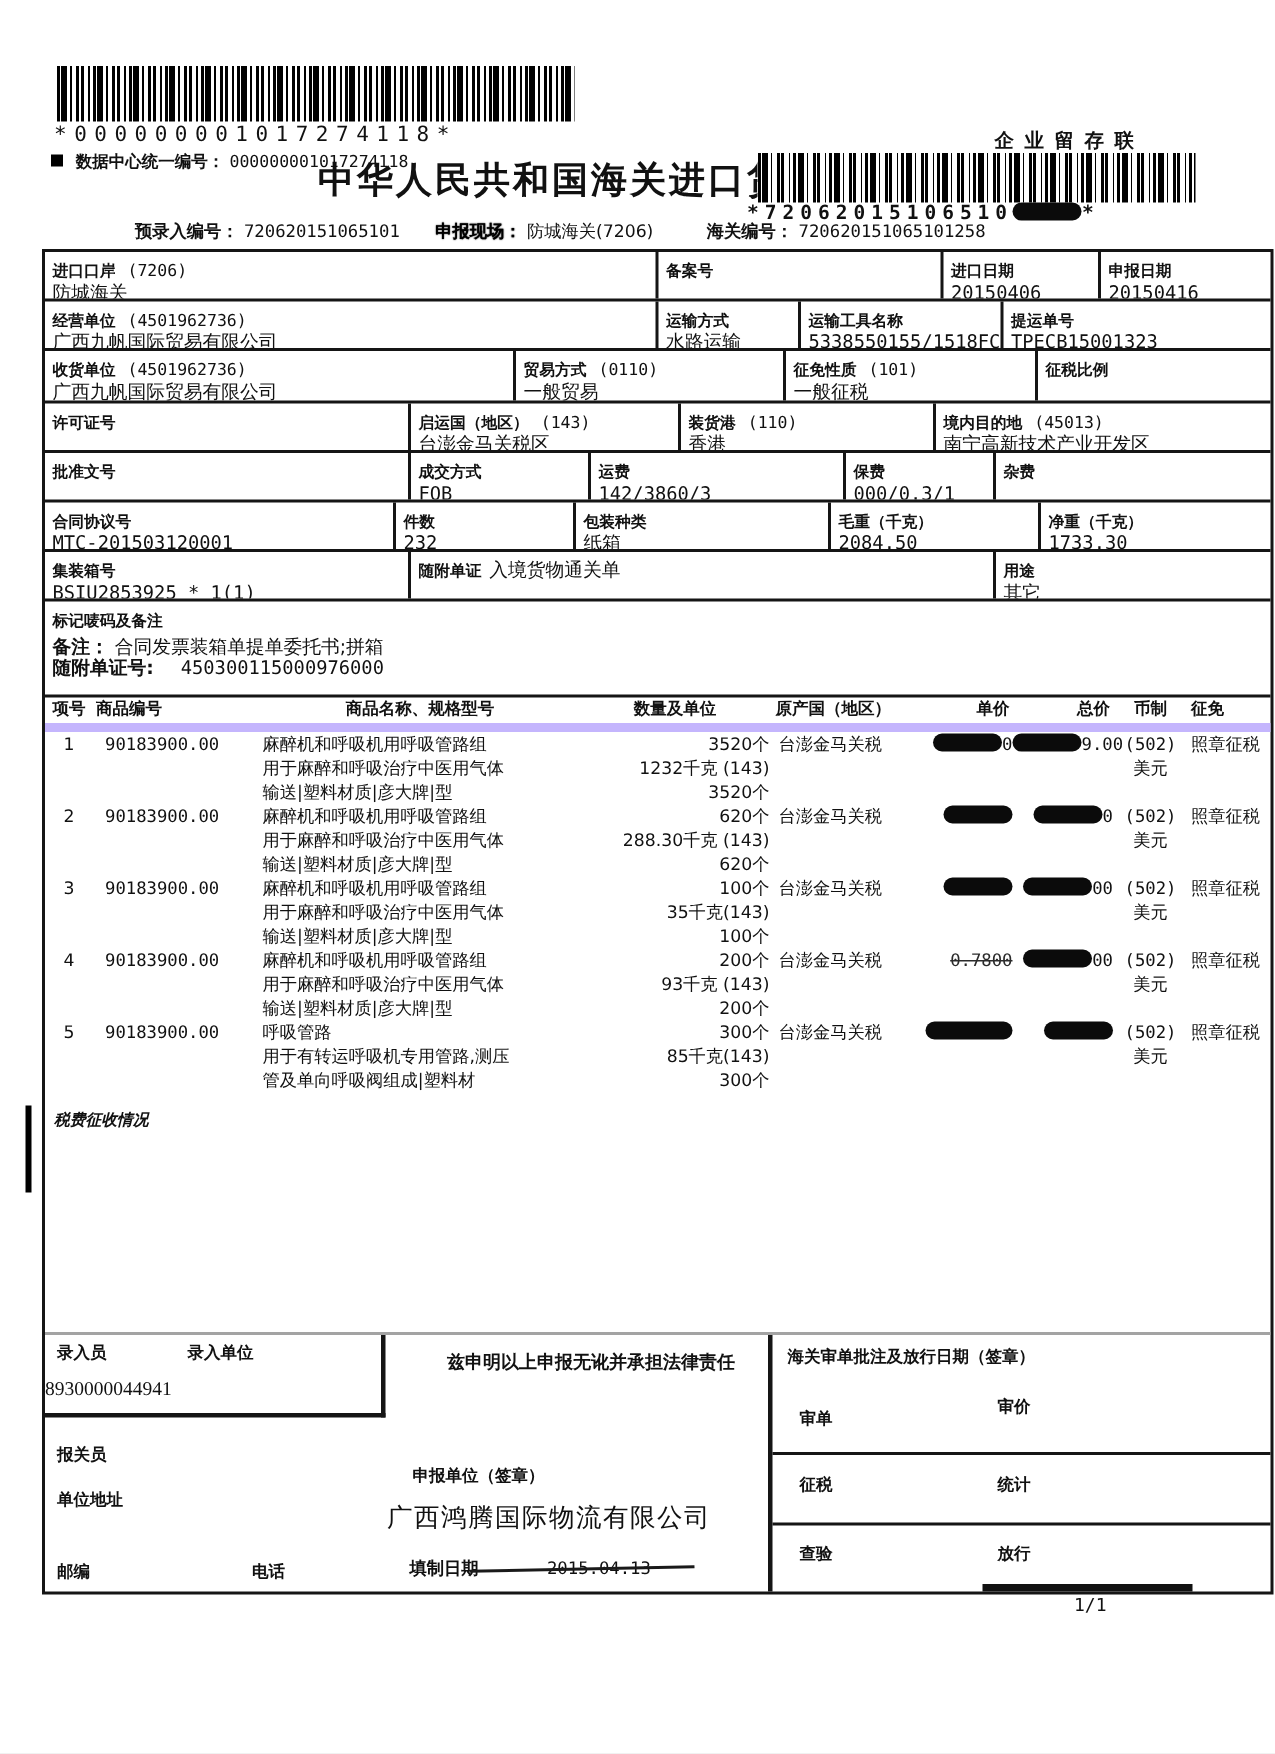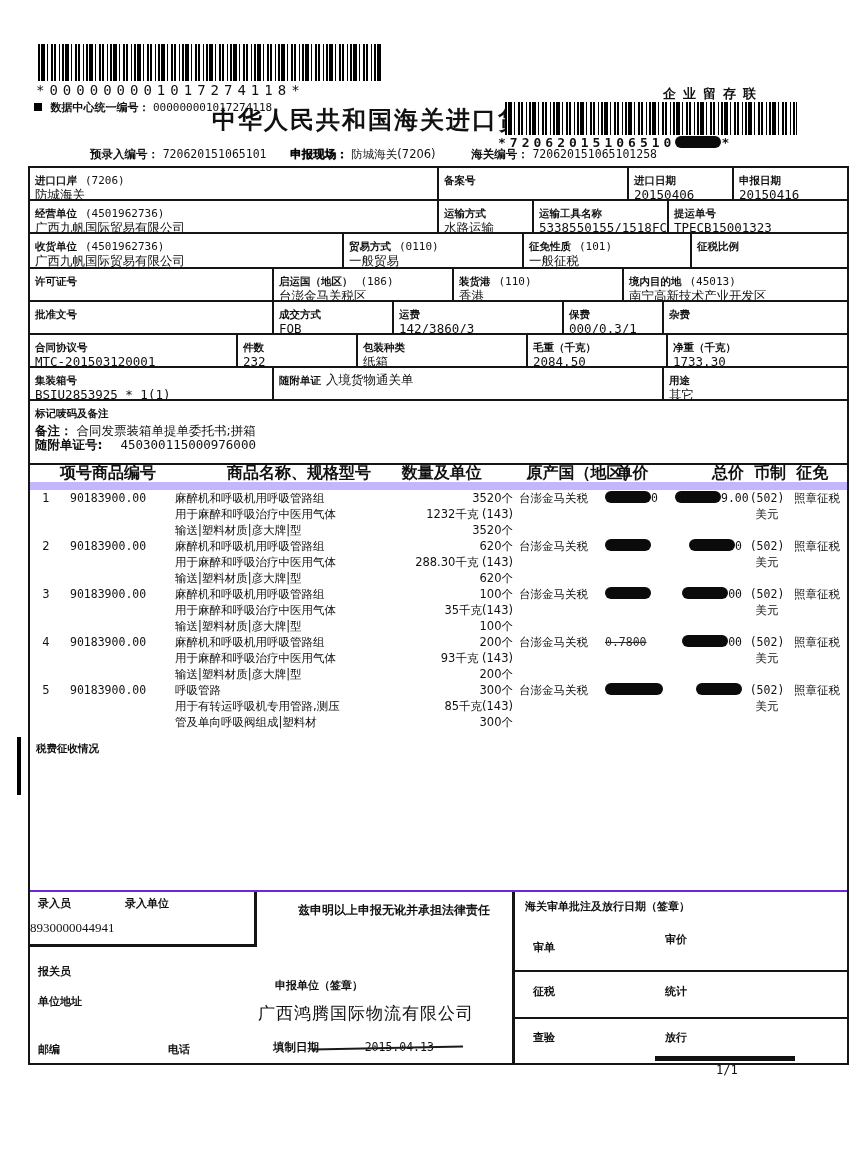--- a/index.html
+++ b/index.html
@@ -26,39 +26,39 @@
   .main-table{position:absolute;left:28px;top:166px;width:817px;border:2px solid #151515;box-sizing:content-box;}
   .frow{display:flex;border-bottom:2px solid #151515;box-sizing:border-box;}
   .fcell{box-sizing:border-box;padding:1px 5px;overflow:hidden;}
   .fcell + .fcell{border-left:2px solid #151515;}
   .lbl{font-size:10.5px;font-weight:bold;}
   .code{font-size:11px;font-family:"DejaVu Sans Mono",monospace;margin-left:8px;}
   .val{font-size:12.5px;line-height:14px;}
   .valm{font-size:12.5px;line-height:14px;font-family:"DejaVu Sans Mono",monospace;}
 
   
-  .ihead{display:flex;border-bottom:8px solid #c4b5fd;font-size:16px;font-weight:bold;height:17px;line-height:16px;padding-left:28px;}
+  .ihead{display:flex;border-bottom:6px solid #c4b5fd;font-size:11px;font-weight:bold;height:17px;line-height:16px;}
   .ihead div{box-sizing:border-box;padding:0 2px;white-space:nowrap;overflow:visible;}
   .irow{display:flex;font-size:11.5px;line-height:16px;}
   .irow div{box-sizing:border-box;overflow:visible;white-space:nowrap;}
   .c-seq{width:32px;text-align:center;}
   .c-code{width:113px;padding-left:8px;}
   .c-name{width:210px;}
   .c-qty{width:130px;text-align:right;padding-right:2px;}
   .c-origin{width:90px;padding-left:4px;}
-  .c-unit{width:70px;text-align:left;}
+  .c-unit{width:70px;text-align:right;}
   .c-total{width:67px;text-align:right;}
   .c-curr{width:50px;text-align:center;}
   .c-levy{width:55px;text-align:left;padding-left:2px;}
   .blob{display:inline-block;width:46px;height:12px;background:#0b0b0b;border-radius:7px;vertical-align:-1px;}
   .blob.wide{width:58px;}
   .struck{text-decoration:line-through;color:#2b2b2b;}
 
   
-  .taxbox{height:158px;border-bottom:2px solid #6d28d9;padding:3px 6px;box-sizing:border-box;}
+  .taxbox{height:158px;border-bottom:2px solid #a3a3a3;padding:3px 6px;box-sizing:border-box;font-style:italic;}
   .footer{position:relative;height:171px;}
   .entry-box{position:absolute;left:0;top:0;width:224px;height:52px;border-right:3px solid #151515;border-bottom:3px solid #151515;}
   .fo-lab{font-size:11px;font-weight:bold;position:absolute;white-space:nowrap;}
   .fo-val{font-size:13px;position:absolute;font-family:Liberation Serif, serif;white-space:nowrap;}
   .customs-box{position:absolute;left:482px;top:0;width:335px;height:171px;border-left:3px solid #151515;box-sizing:border-box;}
   .cb-divider{position:absolute;left:0;width:100%;height:2px;background:#151515;}
   .statement{position:absolute;left:268px;top:10px;font-size:12px;font-weight:bold;white-space:nowrap;}
   .company{position:absolute;left:228px;top:110px;font-size:17px;letter-spacing:1px;white-space:nowrap;}
   .datewrap{position:absolute;left:243px;top:148px;font-size:11.5px;white-space:nowrap;}
   .strikeline{position:absolute;left:40px;top:7px;width:150px;height:2px;background:#1a1a1a;transform:rotate(-1.2deg);}
@@ -151,21 +151,21 @@
         <div class="val"></div>
       </div>
     </div>
 
     <div class="frow" style="height:33px">
       <div class="fcell" style="width:242px">
         <div><span class="lbl">许可证号</span></div>
         <div class="valm"></div>
       </div>
       <div class="fcell" style="width:180px">
-        <div><span class="lbl">启运国（地区）</span><span class="code">(186)</span></div>
+        <div><span class="lbl">启运国（地区）</span><span class="code">(143)</span></div>
         <div class="val">台澎金马关税区</div>
       </div>
       <div class="fcell" style="width:170px">
         <div><span class="lbl">装货港</span><span class="code">(110)</span></div>
         <div class="val">香港</div>
       </div>
       <div class="fcell" style="width:225px">
         <div><span class="lbl">境内目的地</span><span class="code">(45013)</span></div>
         <div class="val">南宁高新技术产业开发区</div>
       </div>
@@ -188,21 +188,21 @@
         <div><span class="lbl">保费</span></div>
         <div class="valm">000/0.3/1</div>
       </div>
       <div class="fcell" style="width:185px">
         <div><span class="lbl">杂费</span></div>
         <div class="valm"></div>
       </div>
     </div>
 
     <div class="frow" style="height:33px">
-      <div class="fcell" style="width:206px">
+      <div class="fcell" style="width:232px">
         <div><span class="lbl">合同协议号</span></div>
         <div class="valm">MTC-201503120001</div>
       </div>
       <div class="fcell" style="width:120px">
         <div><span class="lbl">件数</span></div>
         <div class="valm">232</div>
       </div>
       <div class="fcell" style="width:170px">
         <div><span class="lbl">包装种类</span></div>
         <div class="val">纸箱</div>
@@ -243,21 +243,21 @@
           <span class="bold">随附单证号:</span>
           <span class="mono" style="margin-left:14px">450300115000976000</span>
         </div>
       </div>
     </div>
 
     <div class="ihead">
       <div class="c-seq">项号</div>
       <div class="c-code">商品编号</div>
       <div class="c-name" style="text-align:center">商品名称、规格型号</div>
-      <div class="c-qty" style="text-align:left">数量及单位</div>
+      <div class="c-qty" style="text-align:center">数量及单位</div>
       <div class="c-origin">原产国（地区）</div>
       <div class="c-unit">单价</div>
       <div class="c-total">总价</div>
       <div class="c-curr">币制</div>
       <div class="c-levy">征免</div>
     </div>
 
     <div class="irow" style="height:48px">
       <div class="c-seq">1</div>
       <div class="c-code mono">90183900.00</div>

